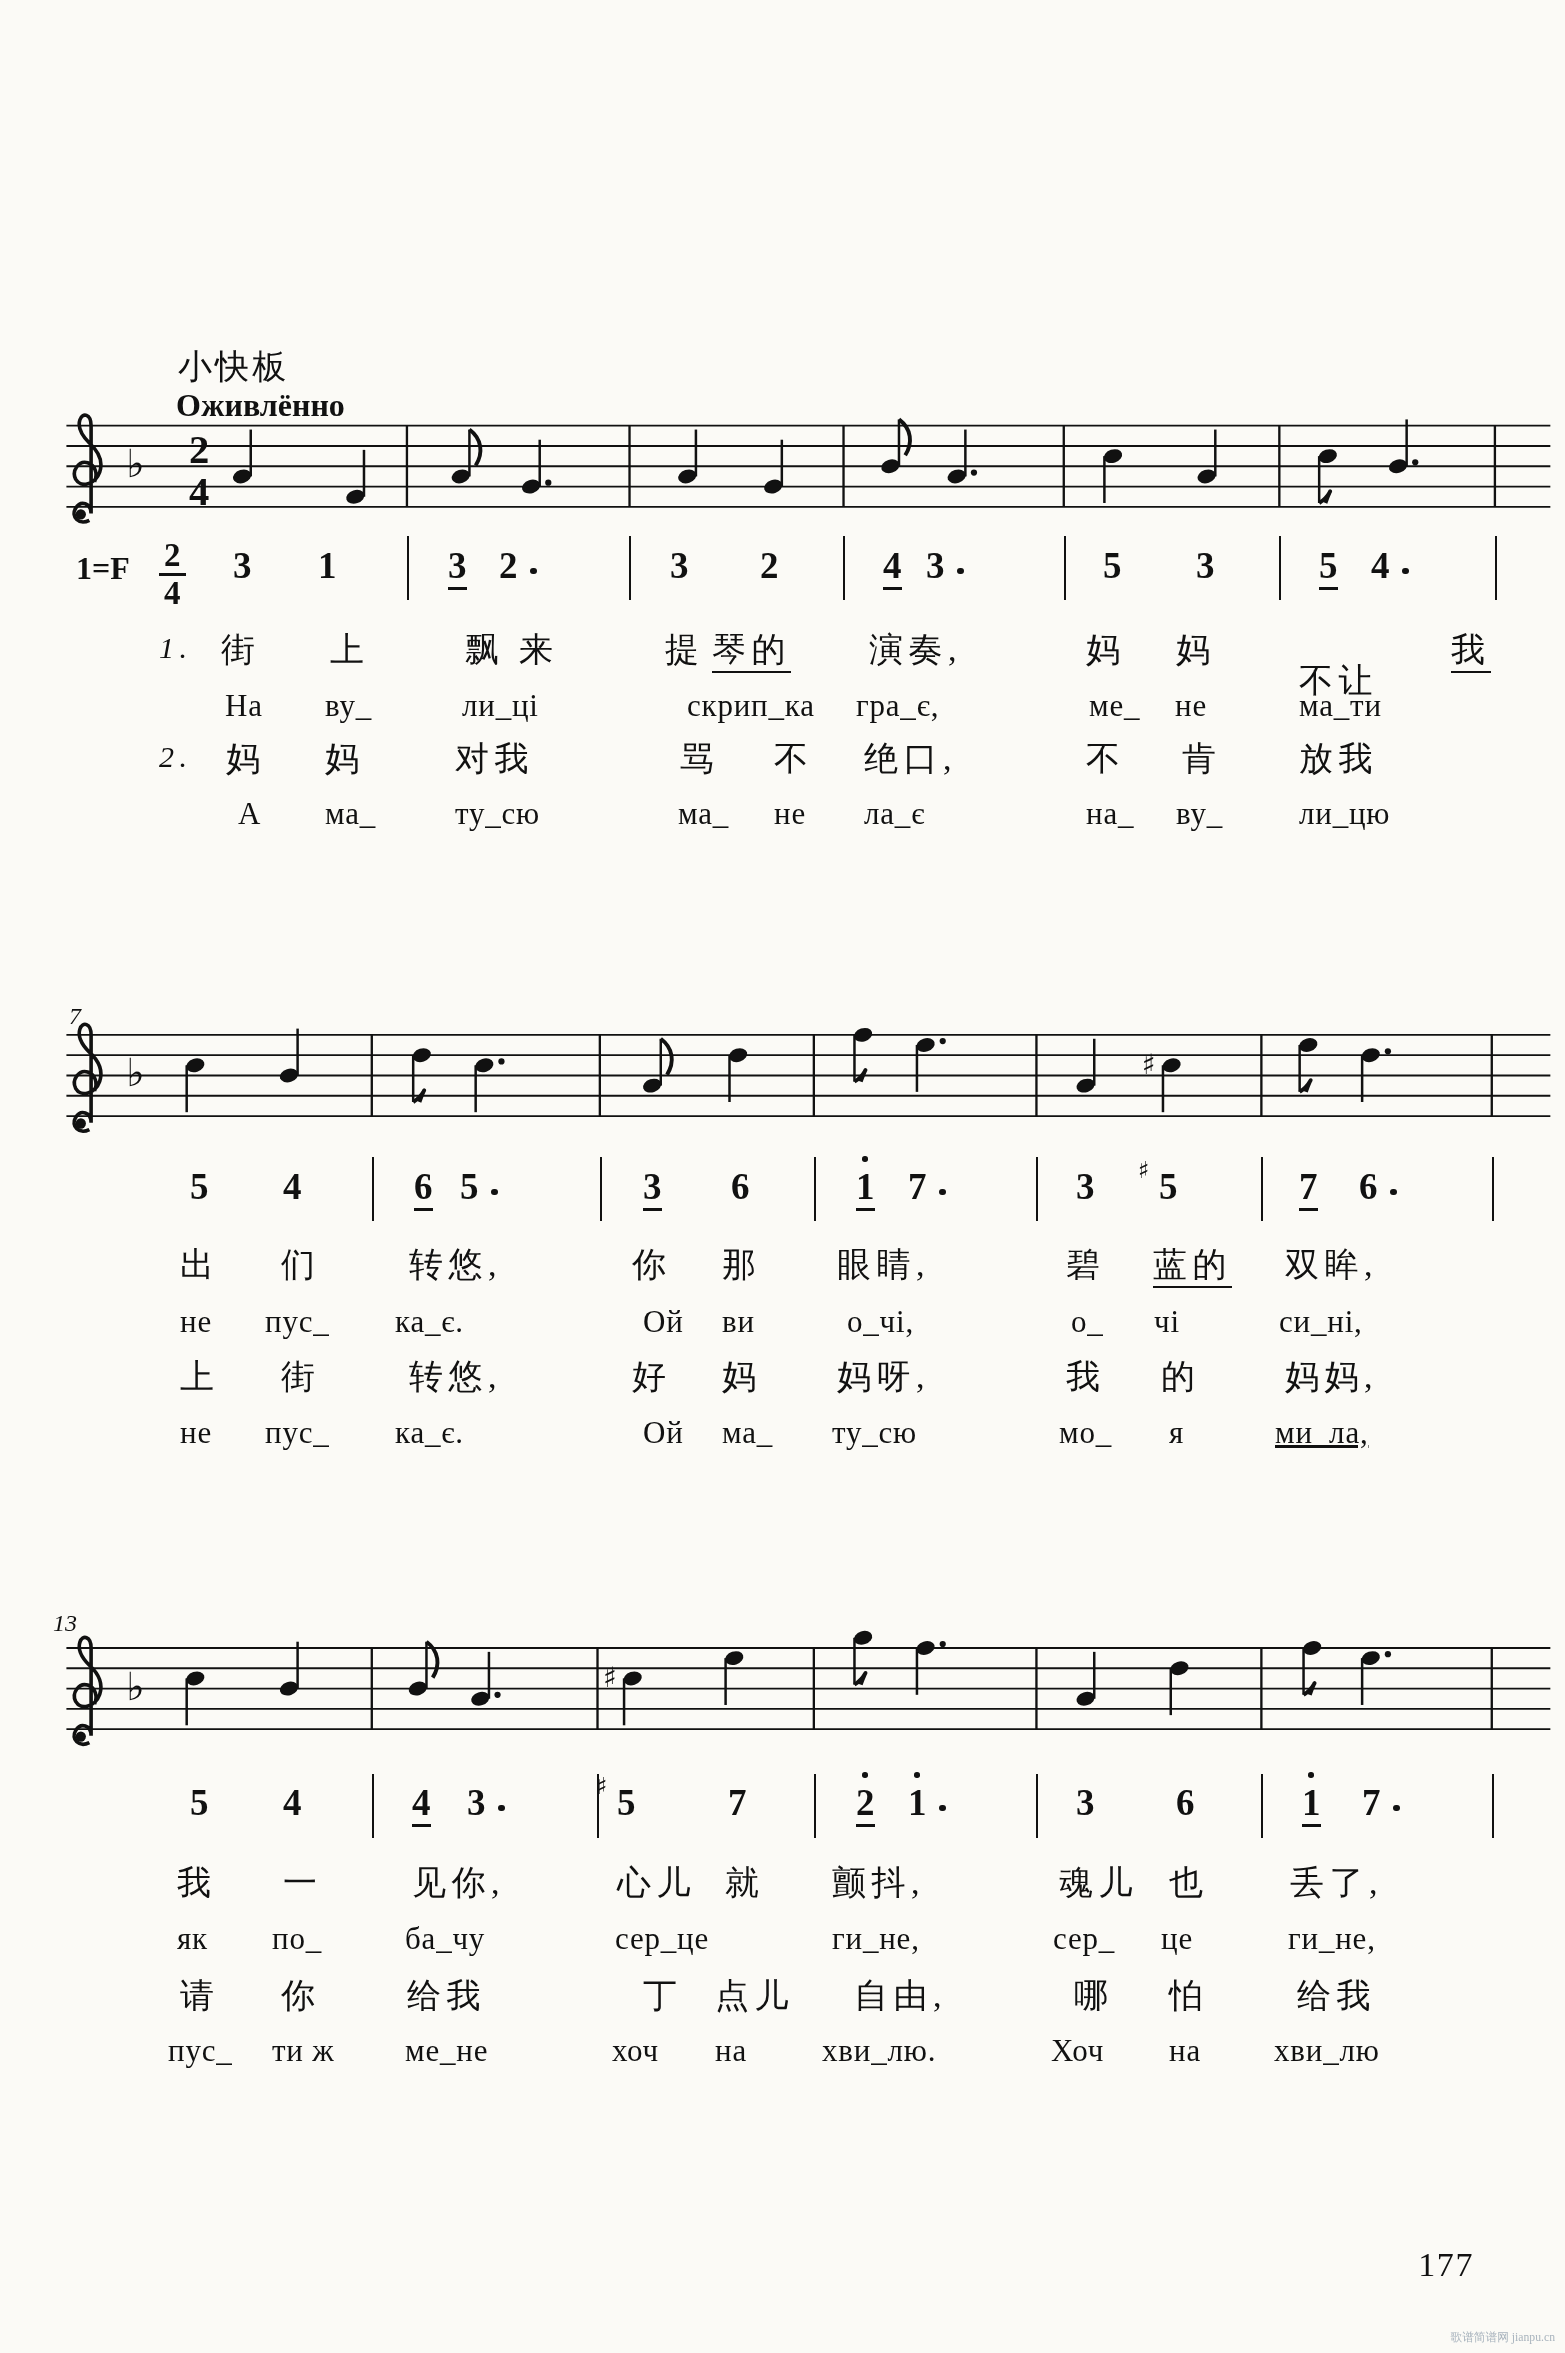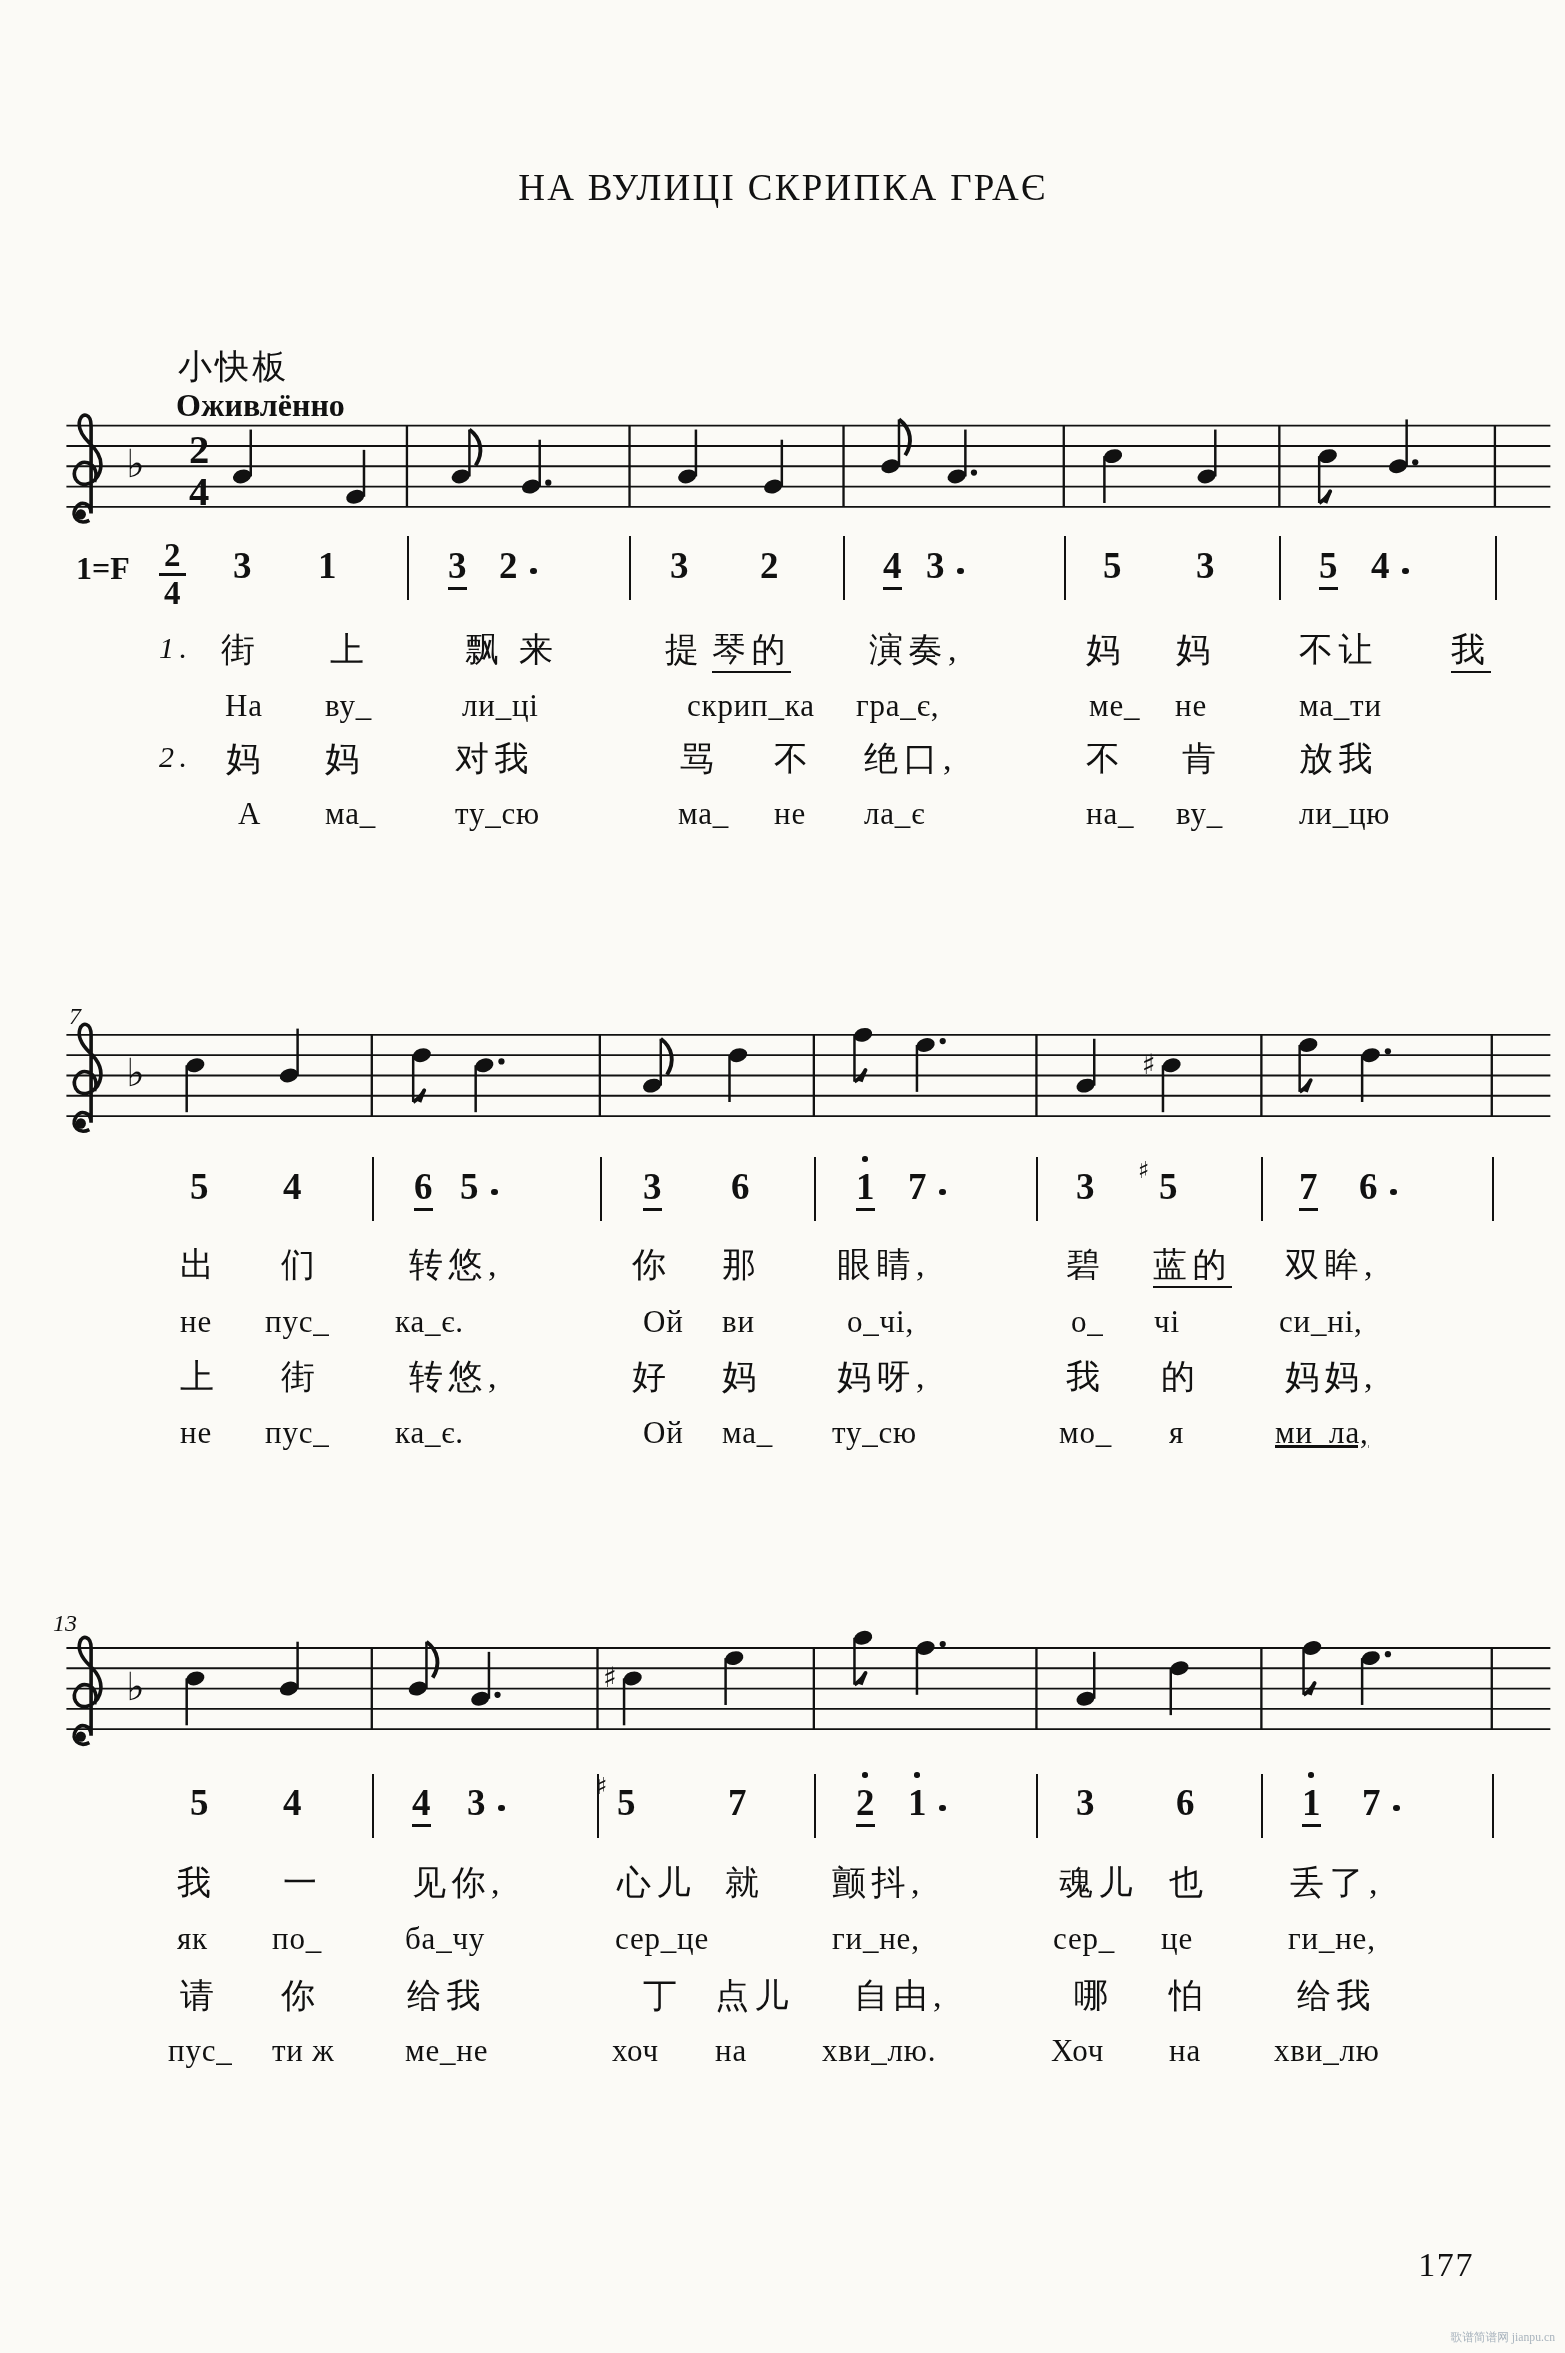--- a/index.html
+++ b/index.html
@@ -59,21 +59,20 @@
   .lyr.uk{font-size:31px;letter-spacing:0.8px;}
   .lyr.ul{border-bottom:2.3px solid #111;padding-bottom:3.9px;}
   .lyr.vnum{font-style:italic;font-size:30px;}
   .page-number{position:absolute;right:92px;top:2246px;font-size:34px;letter-spacing:1.6px;}
   .watermark{position:absolute;right:11px;top:2330px;font-size:11.7px;color:#a9b4be;}
 </style>
 </head>
 <body>
 
 <div class="page">
-  <div class="title-uk">НА ВУЛИЦІ СКРИПКА ГРАЄ</div>
   <div class="tempo-zh">小快板</div>
   <div class="tempo-ru">Оживлённо</div>
 
   <svg class="staff-overlay" width="1566" height="2354" viewBox="0 0 2005 3014" id="staff-svg">
       <g stroke="#111111" fill="none">
         <line x1="85" y1="545" x2="1985" y2="545" stroke-width="2.4"></line>
         <line x1="85" y1="571" x2="1985" y2="571" stroke-width="2.4"></line>
         <line x1="85" y1="597" x2="1985" y2="597" stroke-width="2.4"></line>
         <line x1="85" y1="623" x2="1985" y2="623" stroke-width="2.4"></line>
         <line x1="85" y1="649" x2="1985" y2="649" stroke-width="2.4"></line>
@@ -322,21 +321,21 @@
       <div class="lyr zh vnum" style="left: 159px; top: 633px;">1.</div>
       <div class="lyr zh" style="left: 221px; top: 633px;">街</div>
       <div class="lyr zh" style="left: 330px; top: 633px;">上</div>
       <div class="lyr zh" style="left: 465px; top: 633px;">飘</div>
       <div class="lyr zh" style="left: 519px; top: 633px;">来</div>
       <div class="lyr zh" style="left: 665px; top: 633px;">提</div>
       <div class="lyr zh ul" style="left: 712px; top: 633px;">琴的</div>
       <div class="lyr zh" style="left: 869px; top: 633px;">演奏,</div>
       <div class="lyr zh" style="left: 1086px; top: 633px;">妈</div>
       <div class="lyr zh" style="left: 1176px; top: 633px;">妈</div>
-      <div class="lyr zh" style="left: 1299px; top: 633px;">不让</div>
+      <div class="lyr zh" style="left: 1299px; top: 664px;">不让</div>
       <div class="lyr zh ul" style="left: 1451px; top: 633px;">我</div>
       <div class="lyr uk" style="left: 225px; top: 690px;">На</div>
       <div class="lyr uk" style="left: 325px; top: 690px;">ву_</div>
       <div class="lyr uk" style="left: 462px; top: 690px;">ли_ці</div>
       <div class="lyr uk" style="left: 687px; top: 690px;">скрип_ка</div>
       <div class="lyr uk" style="left: 856px; top: 690px;">гра_є,</div>
       <div class="lyr uk" style="left: 1089px; top: 690px;">ме_</div>
       <div class="lyr uk" style="left: 1175px; top: 690px;">не</div>
       <div class="lyr uk" style="left: 1299px; top: 690px;">ма_ти</div>
       <div class="lyr zh vnum" style="left: 159px; top: 742px;">2.</div>

